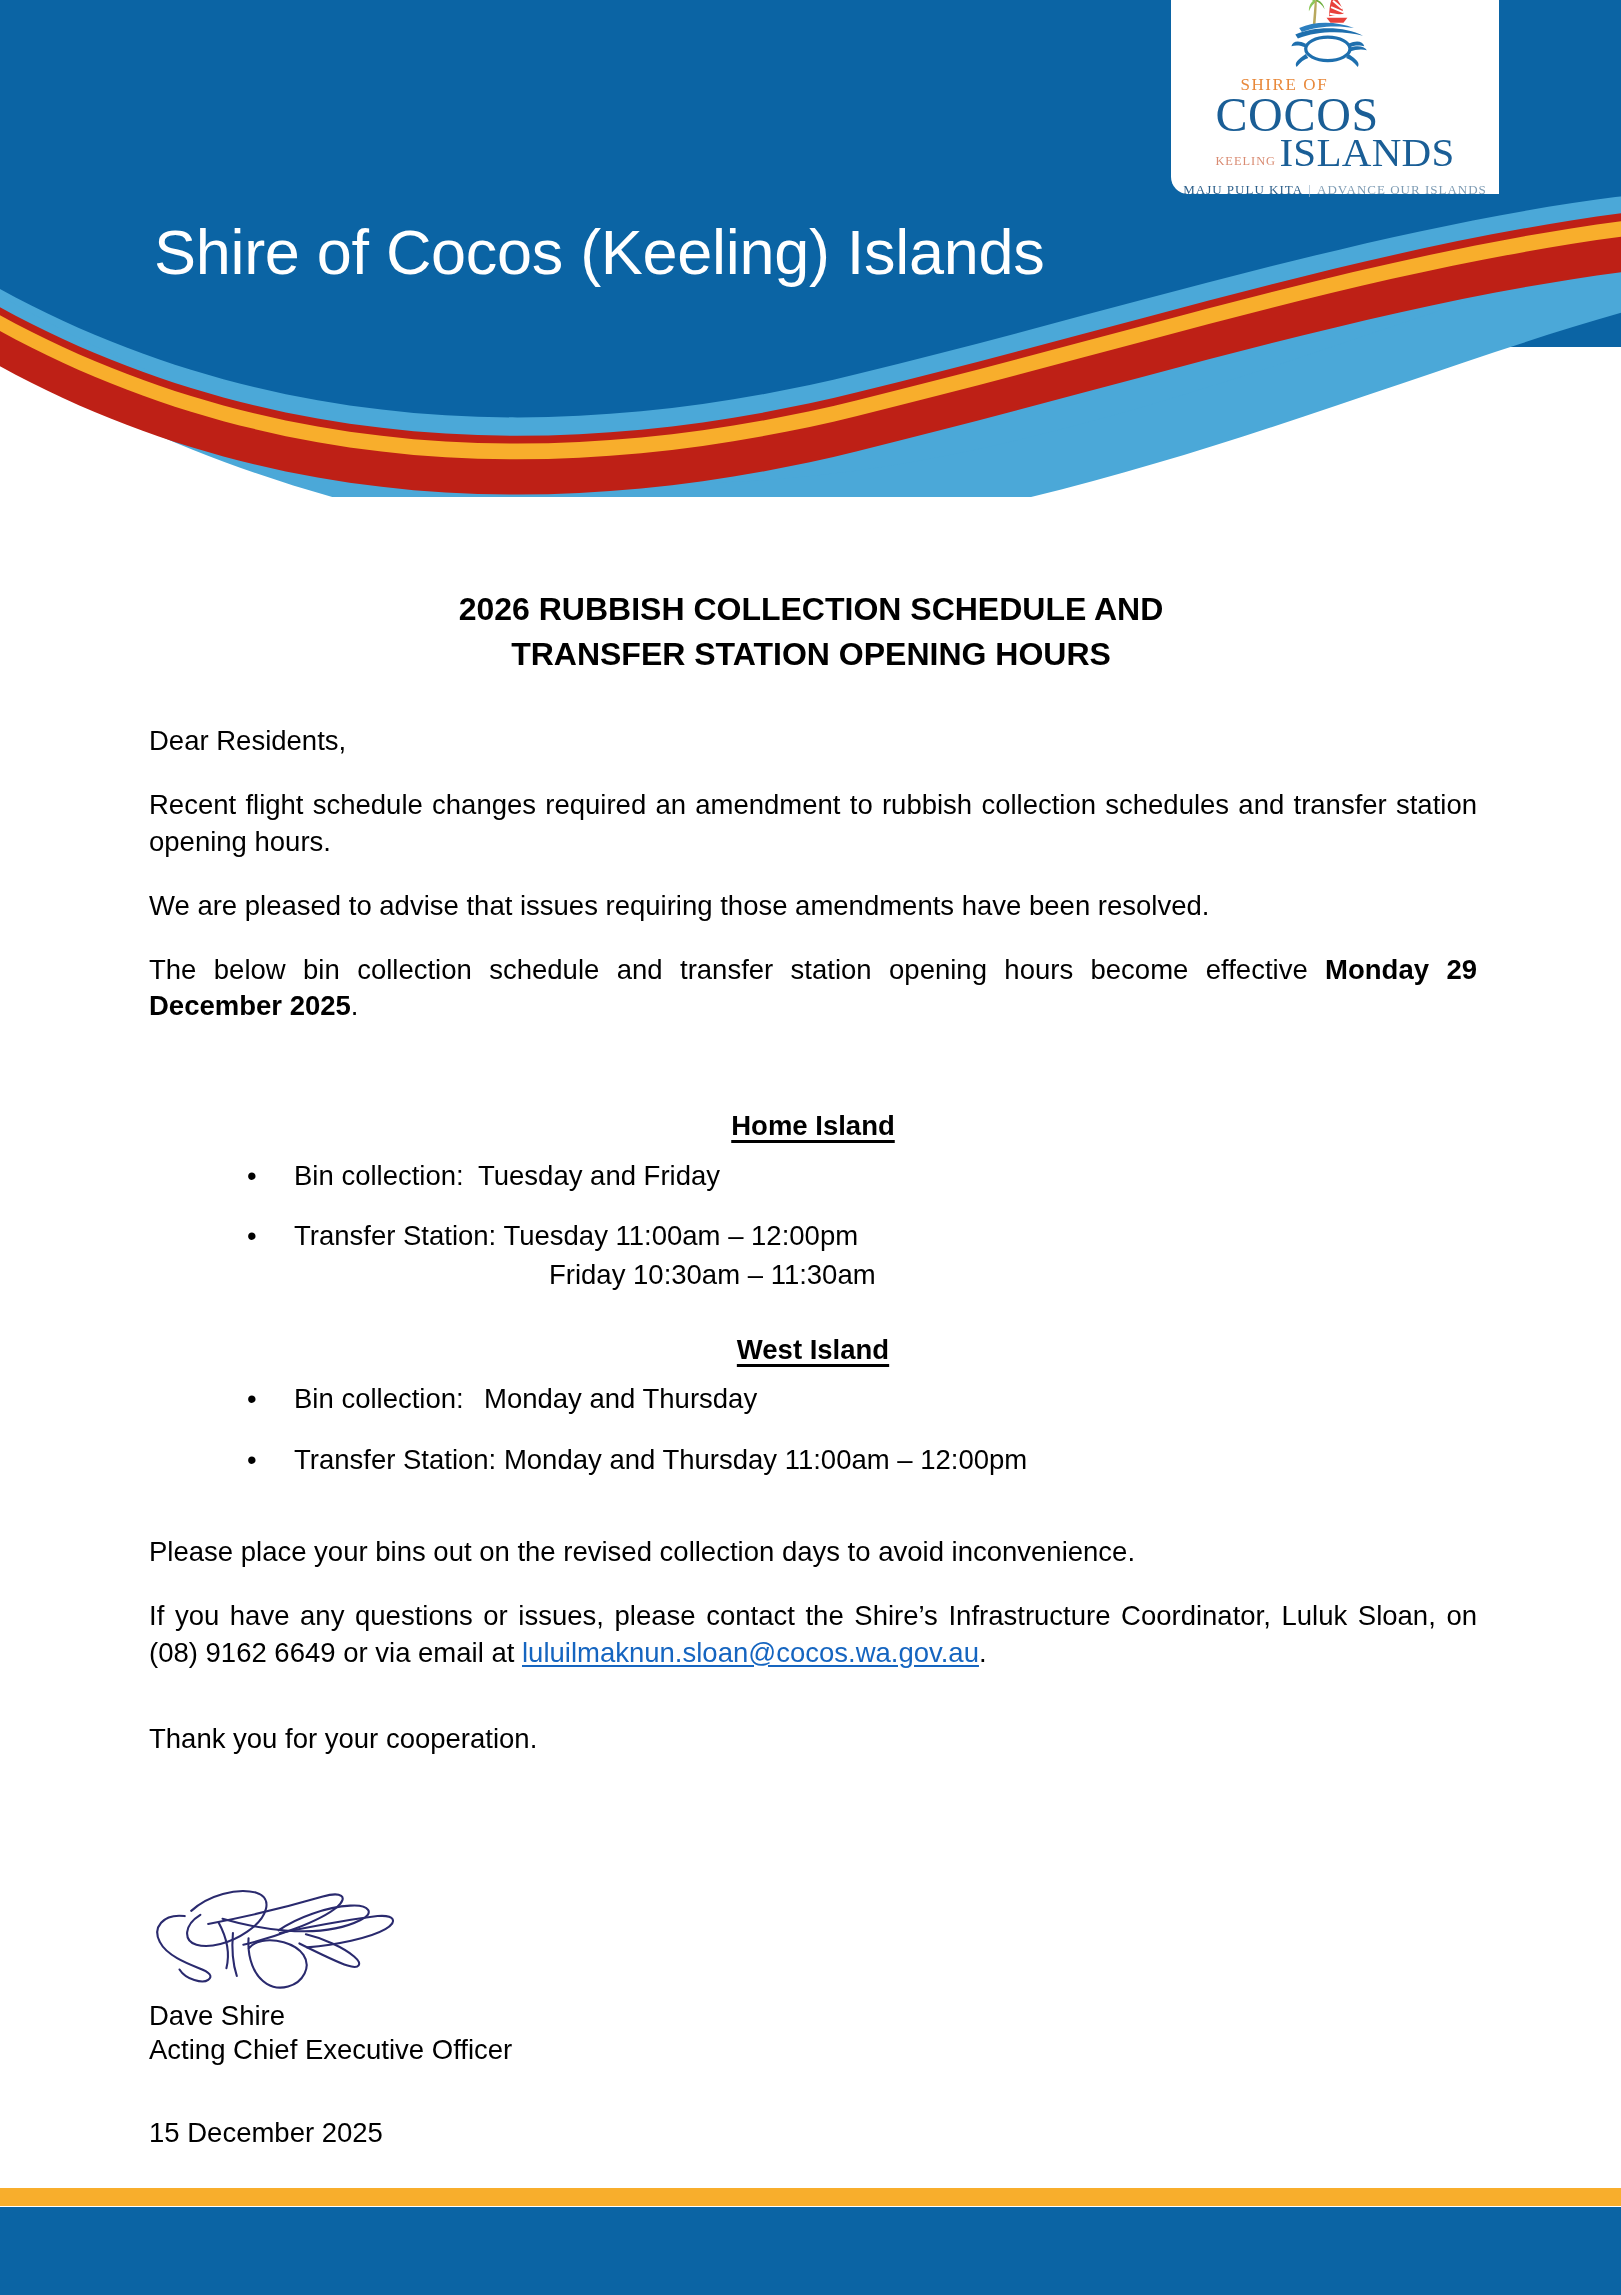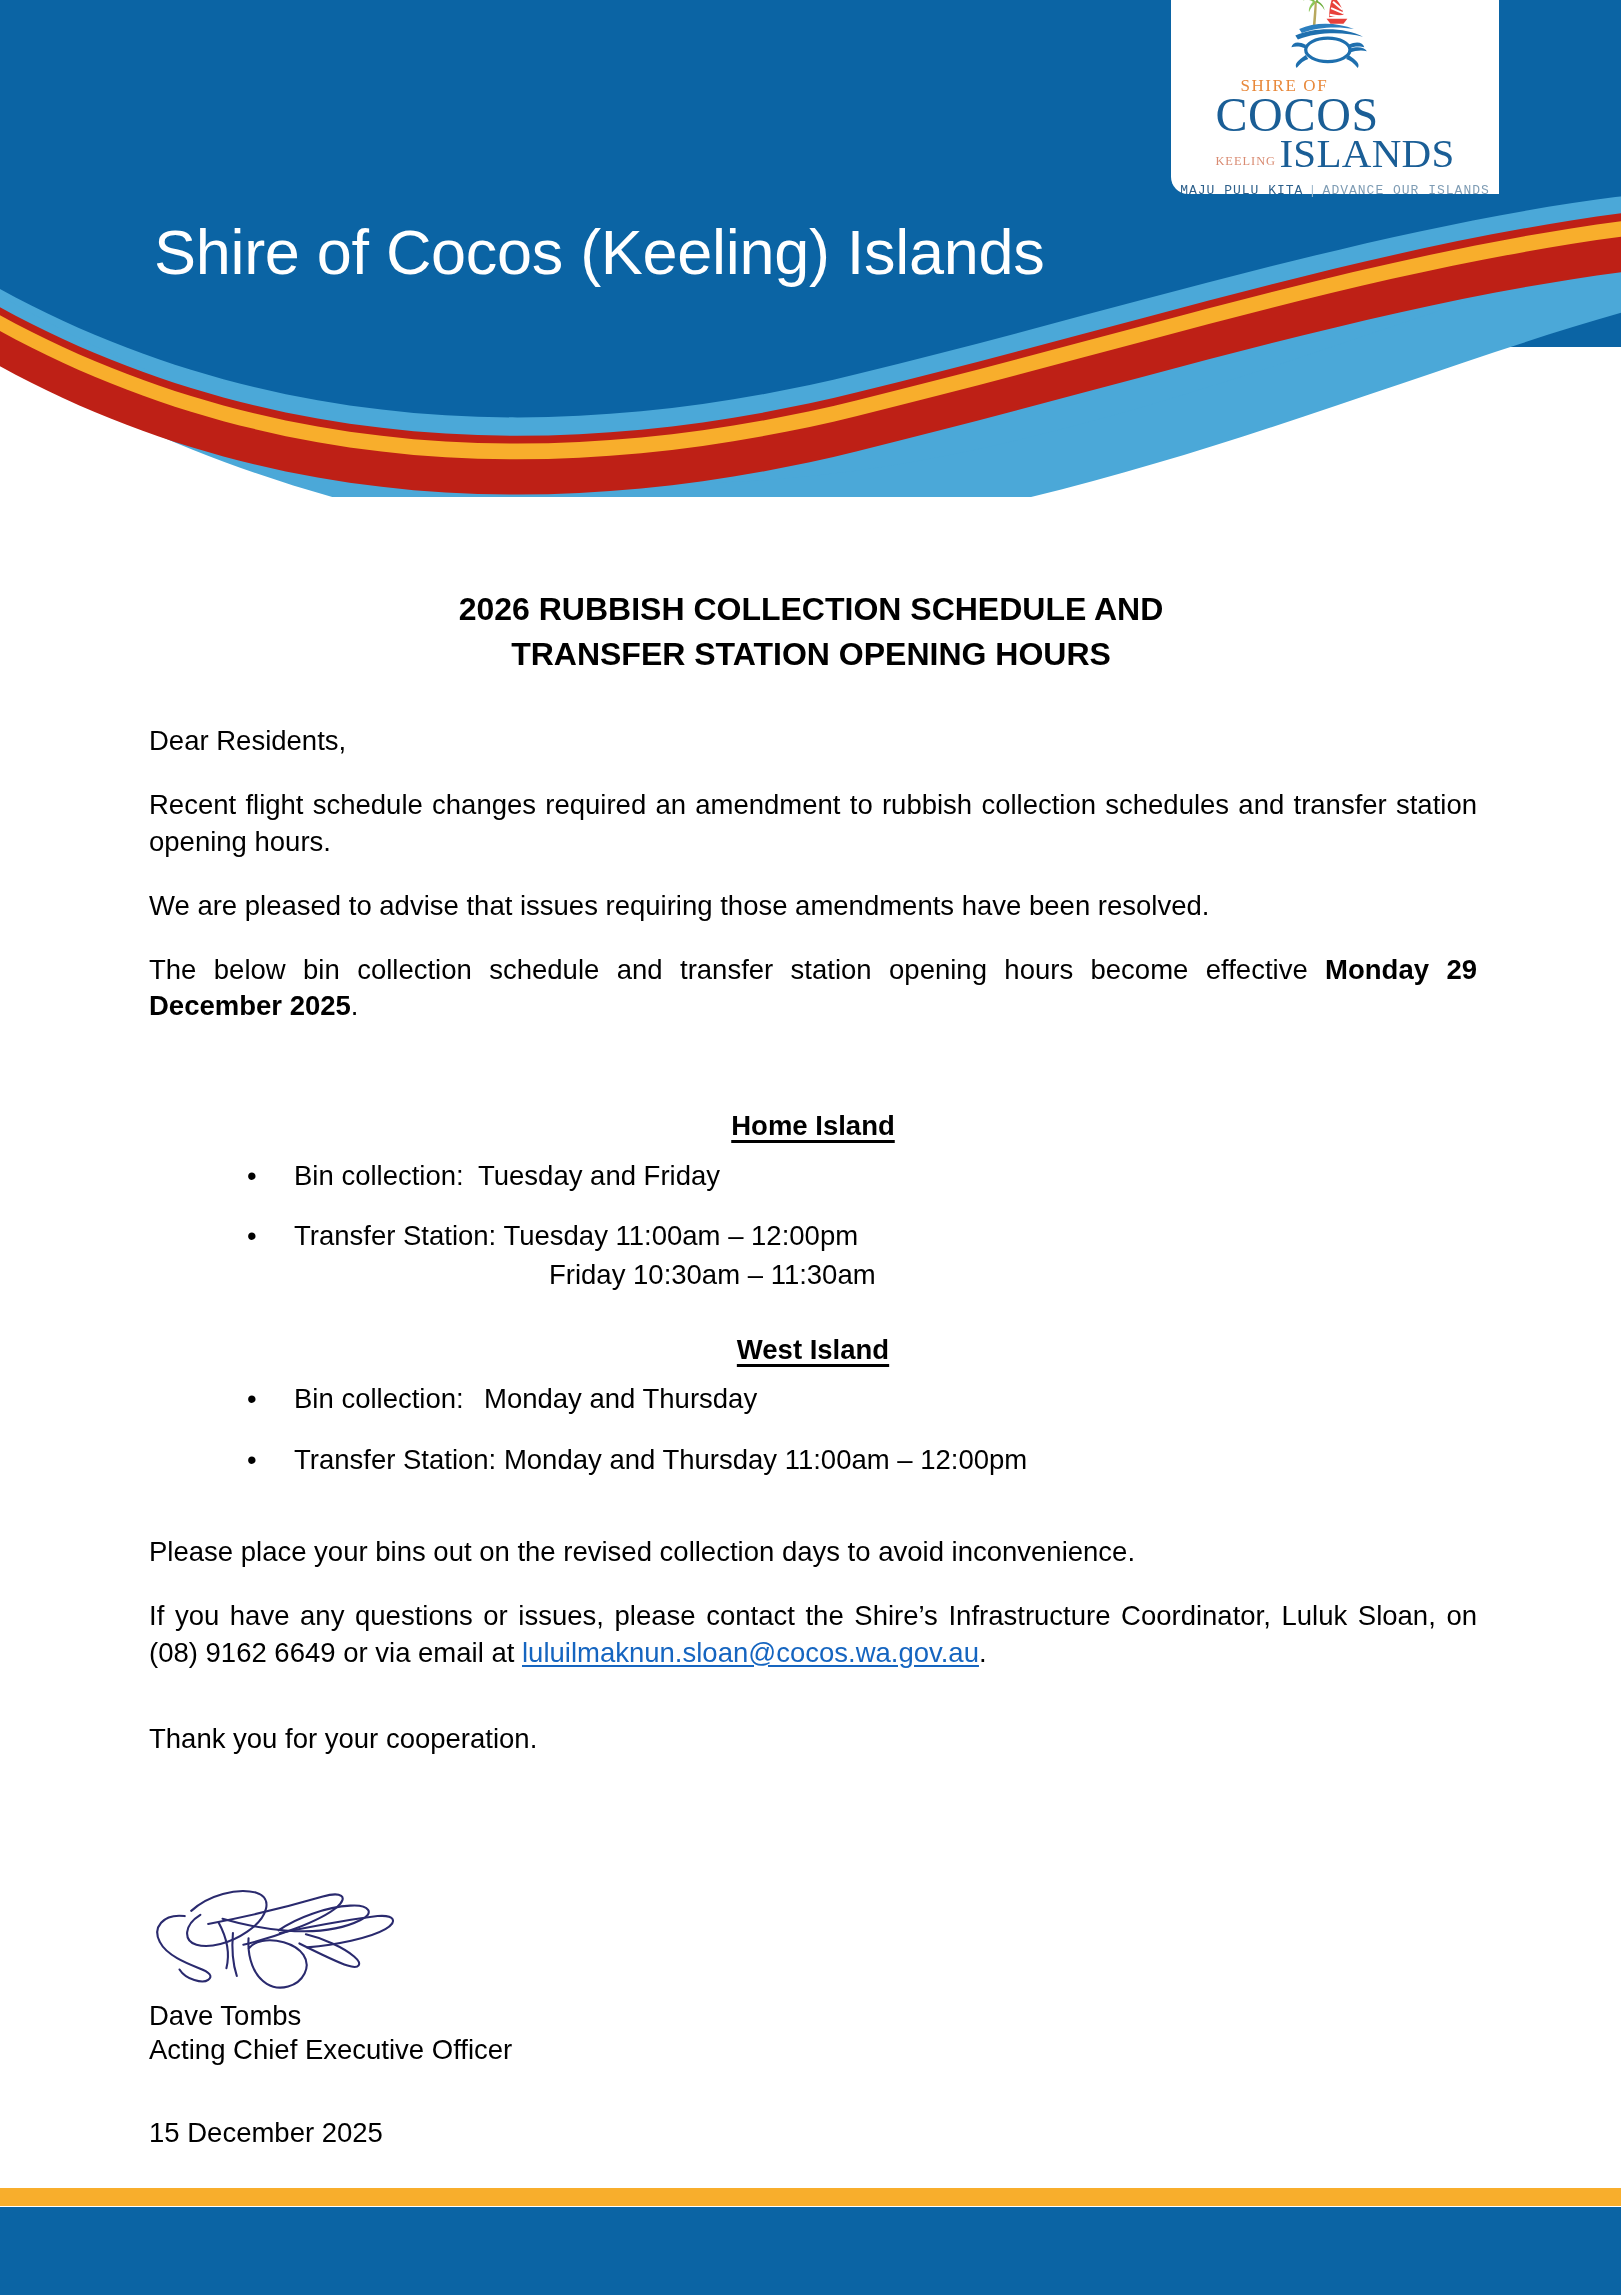--- a/index.html
+++ b/index.html
@@ -87,21 +87,21 @@
     margin-right: 3.3px;
   }
   .logo-islands {
     font-family: "Liberation Serif", serif;
     font-size: 41px;
     color: #1A5E96;
     letter-spacing: 0.3px;
   }
   .logo-tagline {
     margin-top: 9.2px;
-    font-family: Liberation Mono, monospace;
+    font-family: Liberation Serif, serif;
     font-size: 13px;
     letter-spacing: 1px;
     color: #2C5F8A;
     white-space: nowrap;
   }
   .logo-tagline .sep { color: #9FB8CC; margin: 0 5.2px; }
   .logo-tagline .adv { color: #7E9CB4; }
 
   .header-title {
     position: absolute;
@@ -365,21 +365,21 @@
       <path d="M112,70 C124,92 130,116 124,140"></path>
       <path d="M118,64 C146,72 182,80 214,82 C262,86 302,80 330,66 C352,56 344,42 314,44 C278,46 232,62 204,82"></path>
       <path d="M158,94 C156,124 166,152 186,164 C206,176 234,168 244,148 C254,128 240,108 212,100 C188,94 166,98 158,110"></path>
       <path d="M206,86 C256,76 318,64 356,60 C382,58 388,68 368,80 C344,94 292,104 248,108"></path>
       <path d="M236,102 C264,116 292,130 310,136 C328,142 334,134 320,122 C304,108 272,94 246,88"></path>
       <path d="M134,86 C132,110 134,134 140,152"></path>
     </g>
   </svg>
 
   <div class="sign-name">
-    <div>Dave Tombs</div>
+    <div>Dave Shire</div>
     <div>Acting Chief Executive Officer</div>
   </div>
 
   <div class="sign-date">15 December 2025</div>
 
   <div class="footer-orange"></div>
   <div class="footer-blue"></div>
 
 </div>
 

